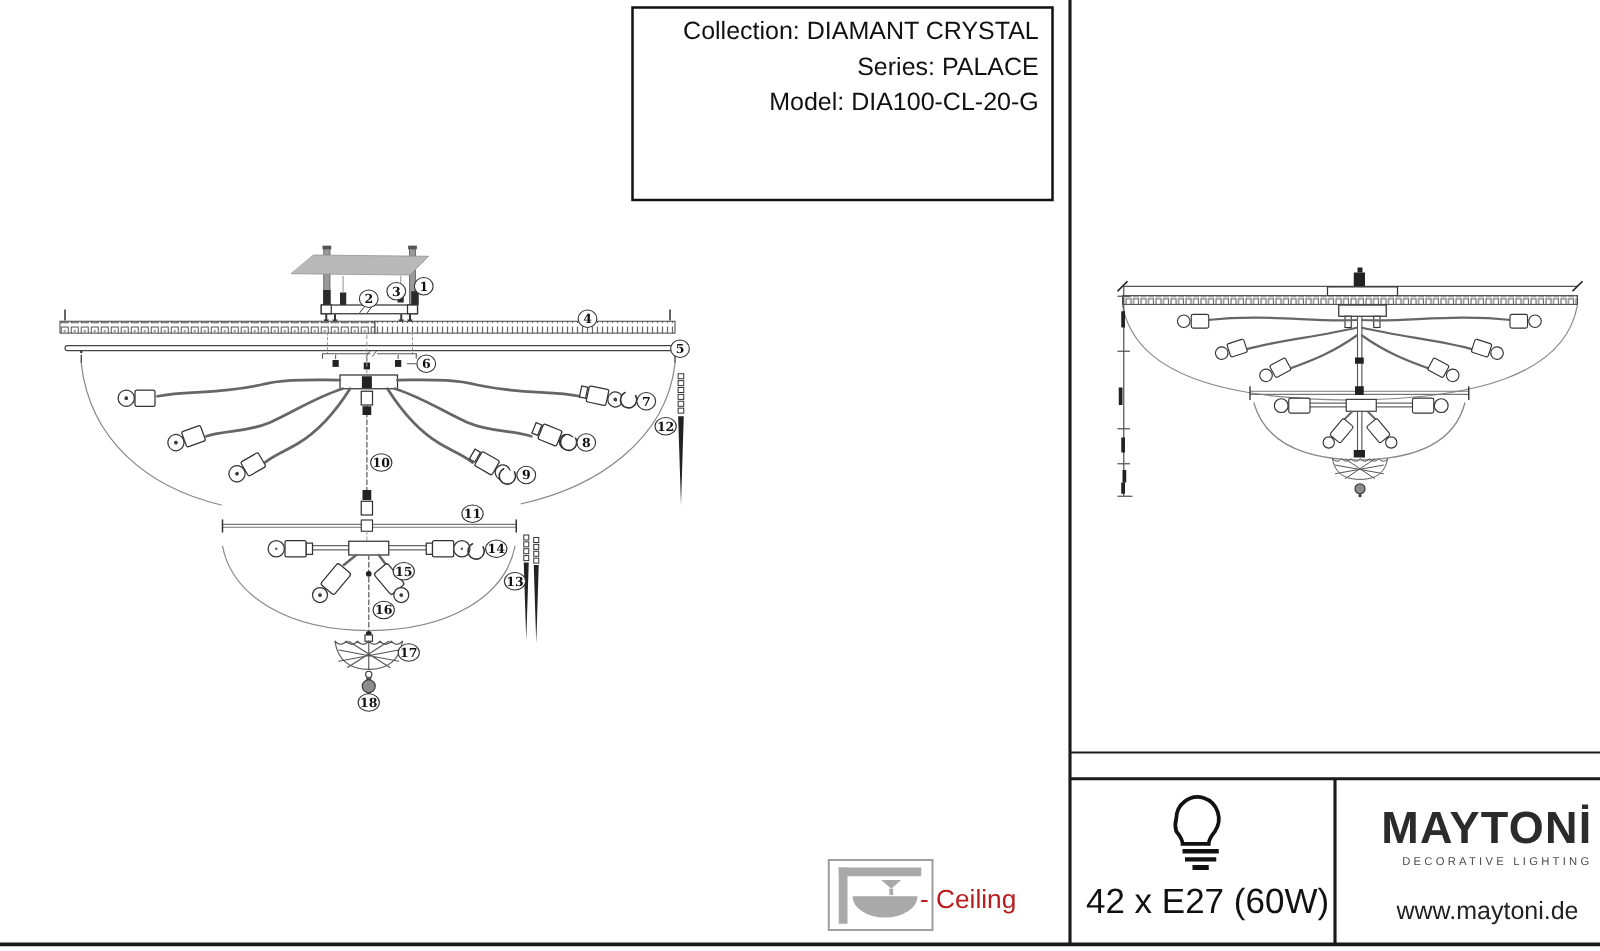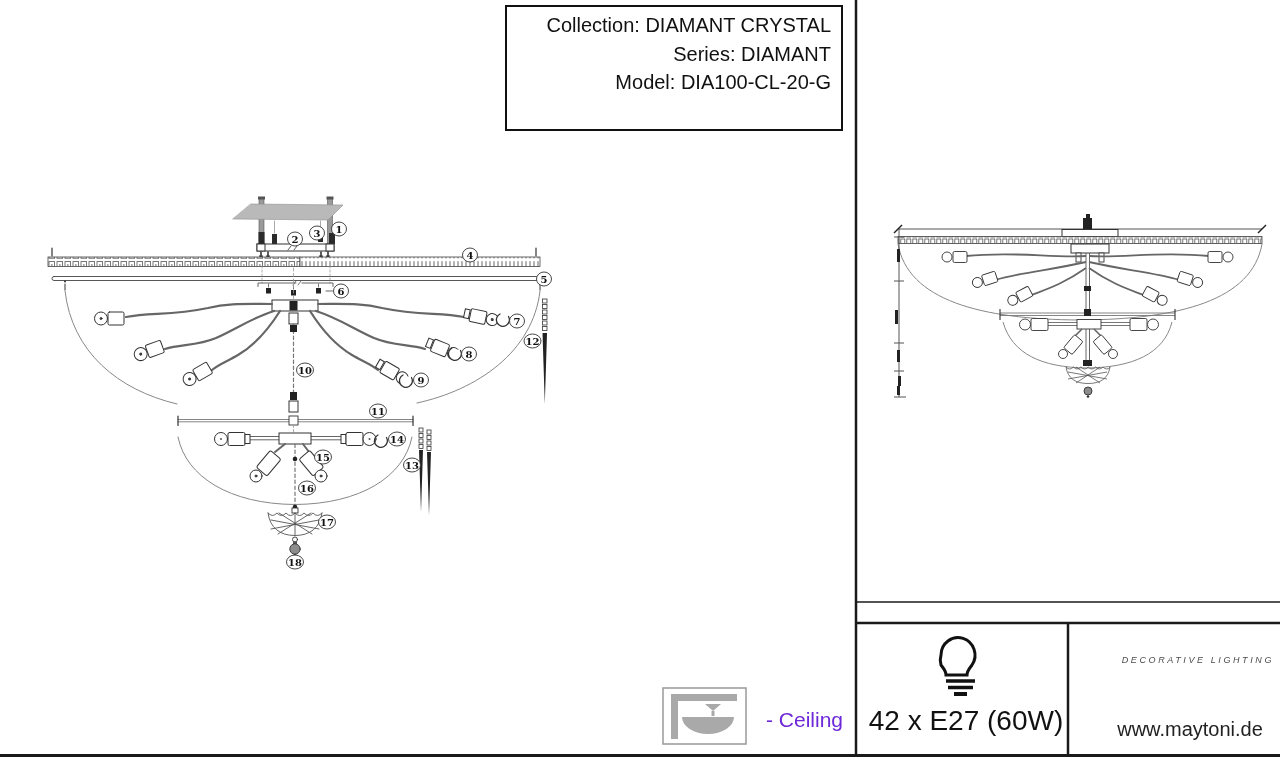--- a/index.html
+++ b/index.html
@@ -1,27 +1,27 @@
 <!DOCTYPE html>
 <html><head>
 <meta charset="utf-8">
 <style>
   html,body{margin:0;padding:0;background:#fff;}
   .page{position:relative;width:1280px;height:761px;background:#ffffff;overflow:hidden;
         font-family:"Liberation Sans", sans-serif;color:#1a1a1a;}
   svg{position:absolute;left:0;top:0;}
-  .title-box{position:absolute;left:505px;top:5px;width:338px;height:126px;border:2px solid #111;
+  .title-box{position:absolute;left:505px;top:5px;width:338px;height:156px;border:2px solid #111;
              box-sizing:border-box;text-align:right;padding:4px 10px 0 0;
              font-size:20px;line-height:28.5px;color:#111;}
-  .ceiling-label{position:absolute;left:766px;top:708px;font-size:21px;color:#6d28d9;}
+  .ceiling-label{position:absolute;left:736px;top:708px;font-size:21px;color:#b91c1c;}
   .spec-text{position:absolute;left:856px;top:705px;width:220px;text-align:center;
              font-size:28px;color:#111;white-space:nowrap;}
   .brand{position:absolute;left:1068px;top:642px;width:206px;text-align:right;}
   .brand-logo{font-size:36px;font-weight:700;letter-spacing:1px;color:#2b2b2b;line-height:40px;}
-  .brand-tagline{font-size:9px;letter-spacing:2.6px;color:#4a4a4a;margin-top:13px;font-style:italic;}
+  .brand-tagline{font-size:9px;letter-spacing:2.6px;color:#4a4a4a;margin-top:2px;}
   .brand-site{position:absolute;left:1090px;top:718px;width:200px;text-align:center;
               font-size:20px;color:#222;}
   .plbl{font-family:"DejaVu Serif", serif;font-size:10px;font-weight:bold;fill:#111;
         text-anchor:middle;}
 </style>
 </head>
 <body>
 
 <div class="page">
 
@@ -482,26 +482,27 @@
   <g fill="none" stroke="#111" stroke-width="3">
     <path d="M 941,655 a 17,17.5 0 1 1 31,10 c -3,4 -5,6 -5,10 h -21 c 0,-4 -2,-6 -5,-10 a 17.5,17.5 0 0 1 0,-10 z"></path>
     <line x1="946" y1="681" x2="975" y2="681" stroke-width="3.5"></line>
     <line x1="948" y1="687.5" x2="973" y2="687.5" stroke-width="3.5"></line>
     <line x1="954" y1="694" x2="967" y2="694" stroke-width="4"></line>
   </g>
 </svg>
 
 <div class="title-box">
   <div>Collection: DIAMANT CRYSTAL</div>
-  <div>Series: DIAMANT</div>
+  <div>Series: PALACE</div>
   <div>Model: DIA100-CL-20-G</div>
 </div>
 
 <div class="ceiling-label">- Ceiling</div>
 
 <div class="spec-text">42 x E27 (60W)</div>
 
 <div class="brand">
+  <div class="brand-logo">MAYTONİ</div>
   <div class="brand-tagline">DECORATIVE LIGHTING</div>
 </div>
 <div class="brand-site">www.maytoni.de</div>
 
 </div>
 
 </body></html>

